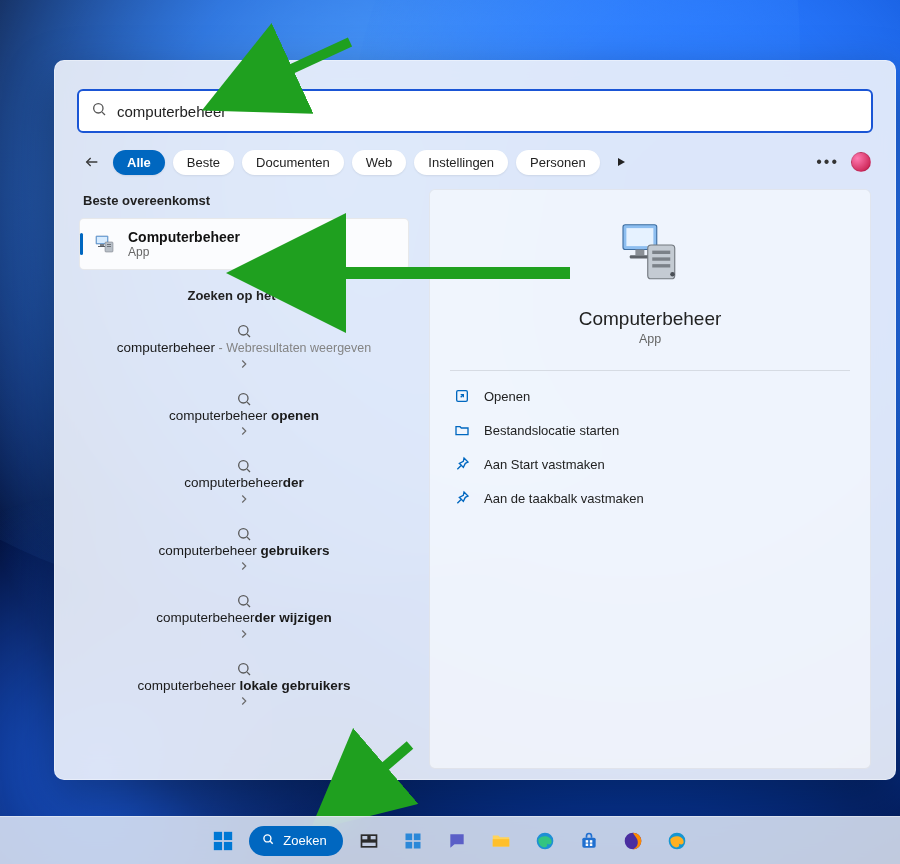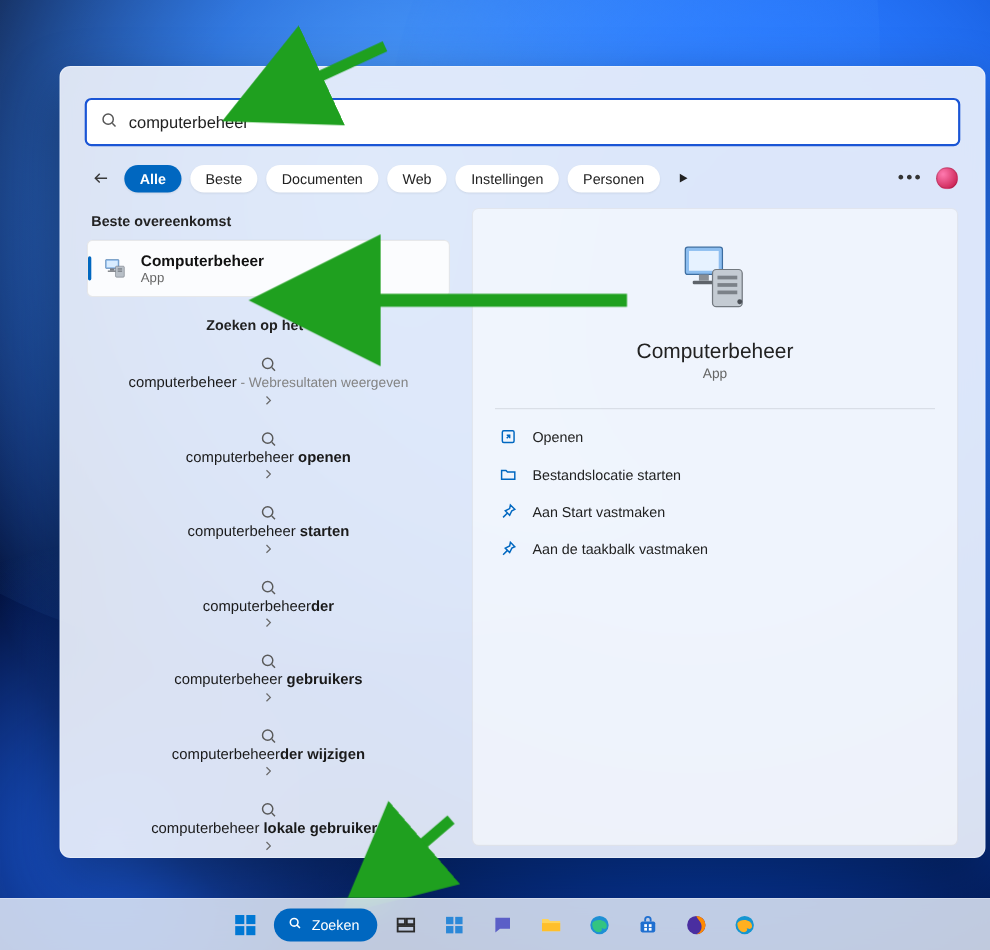--- a/index.html
+++ b/index.html
@@ -208,30 +208,20 @@
             <svg class="chev" viewBox="0 0 24 24" fill="none" stroke="currentColor" stroke-width="2">
               <polyline points="9 18 15 12 9 6"></polyline>
             </svg>
           </div>
           <div class="web-item">
             <svg class="wi-icon" viewBox="0 0 24 24" fill="none" stroke="currentColor" stroke-width="2">
               <circle cx="11" cy="11" r="7"></circle>
               <line x1="21" y1="21" x2="16.65" y2="16.65"></line>
             </svg>
             <span class="wi-text"><span>computerbeheer </span><span class="suffix">openen</span></span>
-            <svg class="chev" viewBox="0 0 24 24" fill="none" stroke="currentColor" stroke-width="2">
-              <polyline points="9 18 15 12 9 6"></polyline>
-            </svg>
-          </div>
-          <div class="web-item">
-            <svg class="wi-icon" viewBox="0 0 24 24" fill="none" stroke="currentColor" stroke-width="2">
-              <circle cx="11" cy="11" r="7"></circle>
-              <line x1="21" y1="21" x2="16.65" y2="16.65"></line>
-            </svg>
-            <span class="wi-text"><span>computerbeheer </span><span class="suffix">starten</span></span>
             <svg class="chev" viewBox="0 0 24 24" fill="none" stroke="currentColor" stroke-width="2">
               <polyline points="9 18 15 12 9 6"></polyline>
             </svg>
           </div>
           <div class="web-item">
             <svg class="wi-icon" viewBox="0 0 24 24" fill="none" stroke="currentColor" stroke-width="2">
               <circle cx="11" cy="11" r="7"></circle>
               <line x1="21" y1="21" x2="16.65" y2="16.65"></line>
             </svg>
             <span class="wi-text"><span>computerbeheer</span><span class="suffix">der</span></span>

